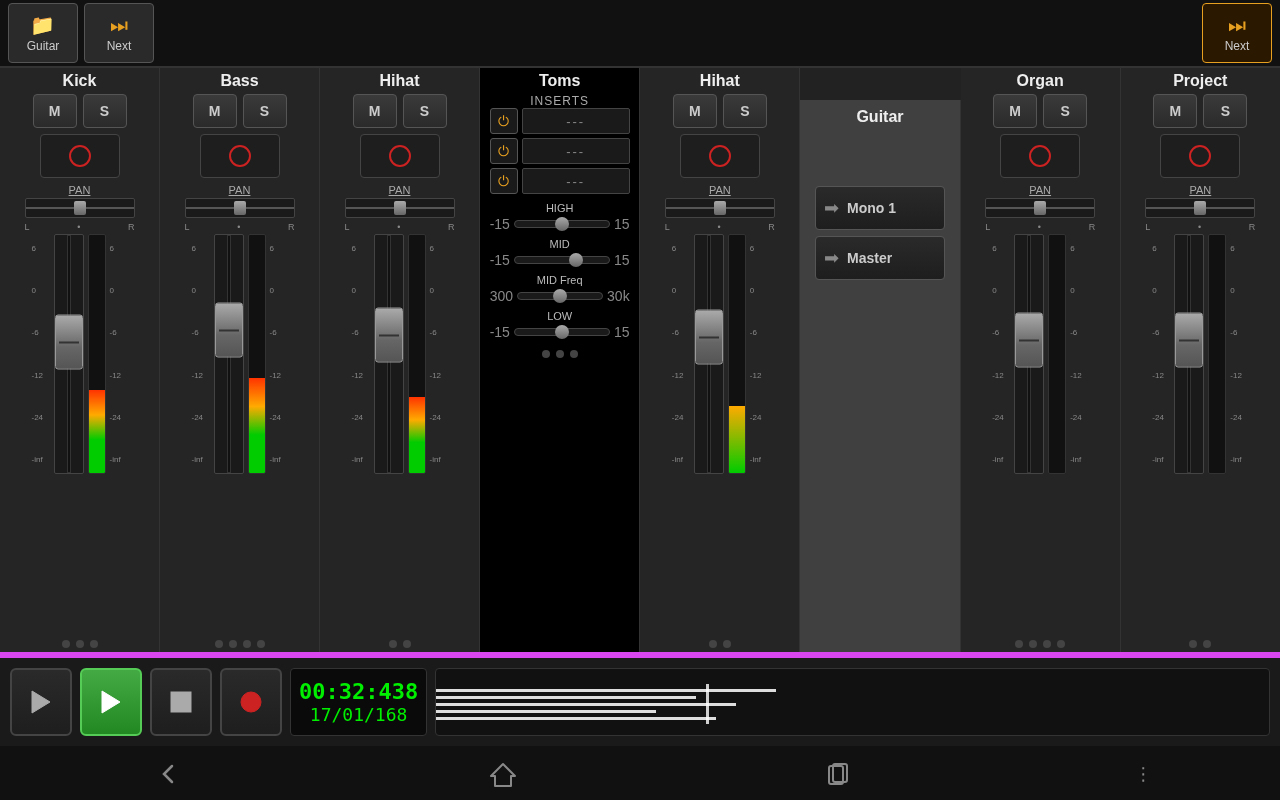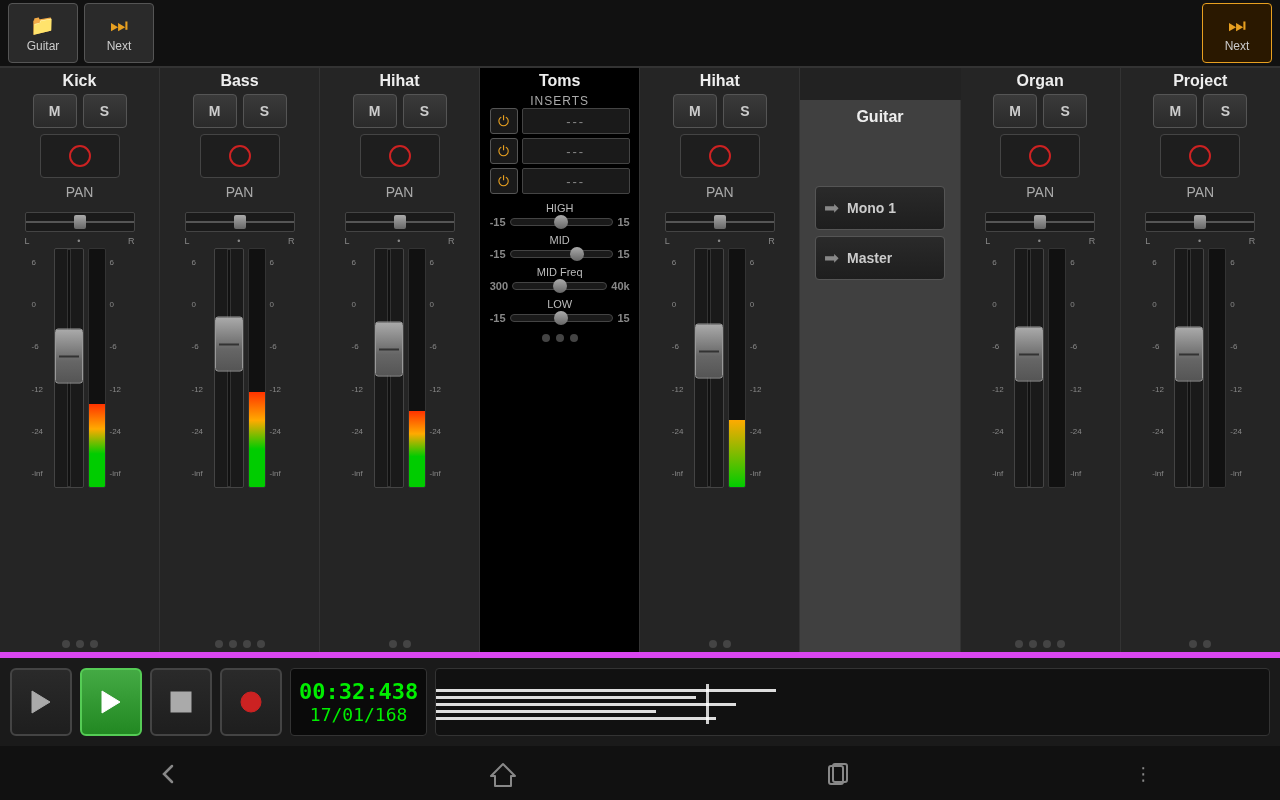--- a/index.html
+++ b/index.html
@@ -105,23 +105,24 @@
     }
     .record-circle {
       width: 22px;
       height: 22px;
       border-radius: 50%;
       border: 2px solid #cc2222;
       background: transparent;
     }
 
     .pan-label {
-      font-size: 14px;
+      font-size: 11px;
       color: #aaa;
-      margin-bottom: 12px;
+      margin-bottom: 2px;
+      text-decoration: underline;
     }
     .pan-slider {
       width: 110px;
       height: 20px;
       background: #1a1a1a;
       border: 1px solid #444;
       border-radius: 2px;
       position: relative;
       margin-bottom: 4px;
     }
@@ -305,23 +306,22 @@
     .eq-label {
       font-size: 11px;
       color: #bbb;
       text-align: center;
       margin-bottom: 2px;
     }
     .eq-range-row {
       display: flex;
       align-items: center;
       justify-content: flex-start;
-      font-size: 11px;
+      font-size: 14px;
       color: #888;
-      font-weight: bold;
     }
     .eq-slider-track {
       flex: 1;
       height: 8px;
       background: #1a1a1a;
       border: 1px solid #444;
       border-radius: 4px;
       position: relative;
       margin: 0 4px;
     }
@@ -676,21 +676,21 @@
           <span>15</span>
         </div>
       </div>
       <div class="eq-band">
         <div class="eq-label">MID Freq</div>
         <div class="eq-range-row">
           <span>300</span>
           <div class="eq-slider-track">
             <div class="eq-knob" style="left:50%;"></div>
           </div>
-          <span>40k</span>
+          <span>30k</span>
         </div>
       </div>
       <div class="eq-band">
         <div class="eq-label">LOW</div>
         <div class="eq-range-row">
           <span>-15</span>
           <div class="eq-slider-track">
             <div class="eq-knob" style="left:50%;"></div>
           </div>
           <span>15</span>

